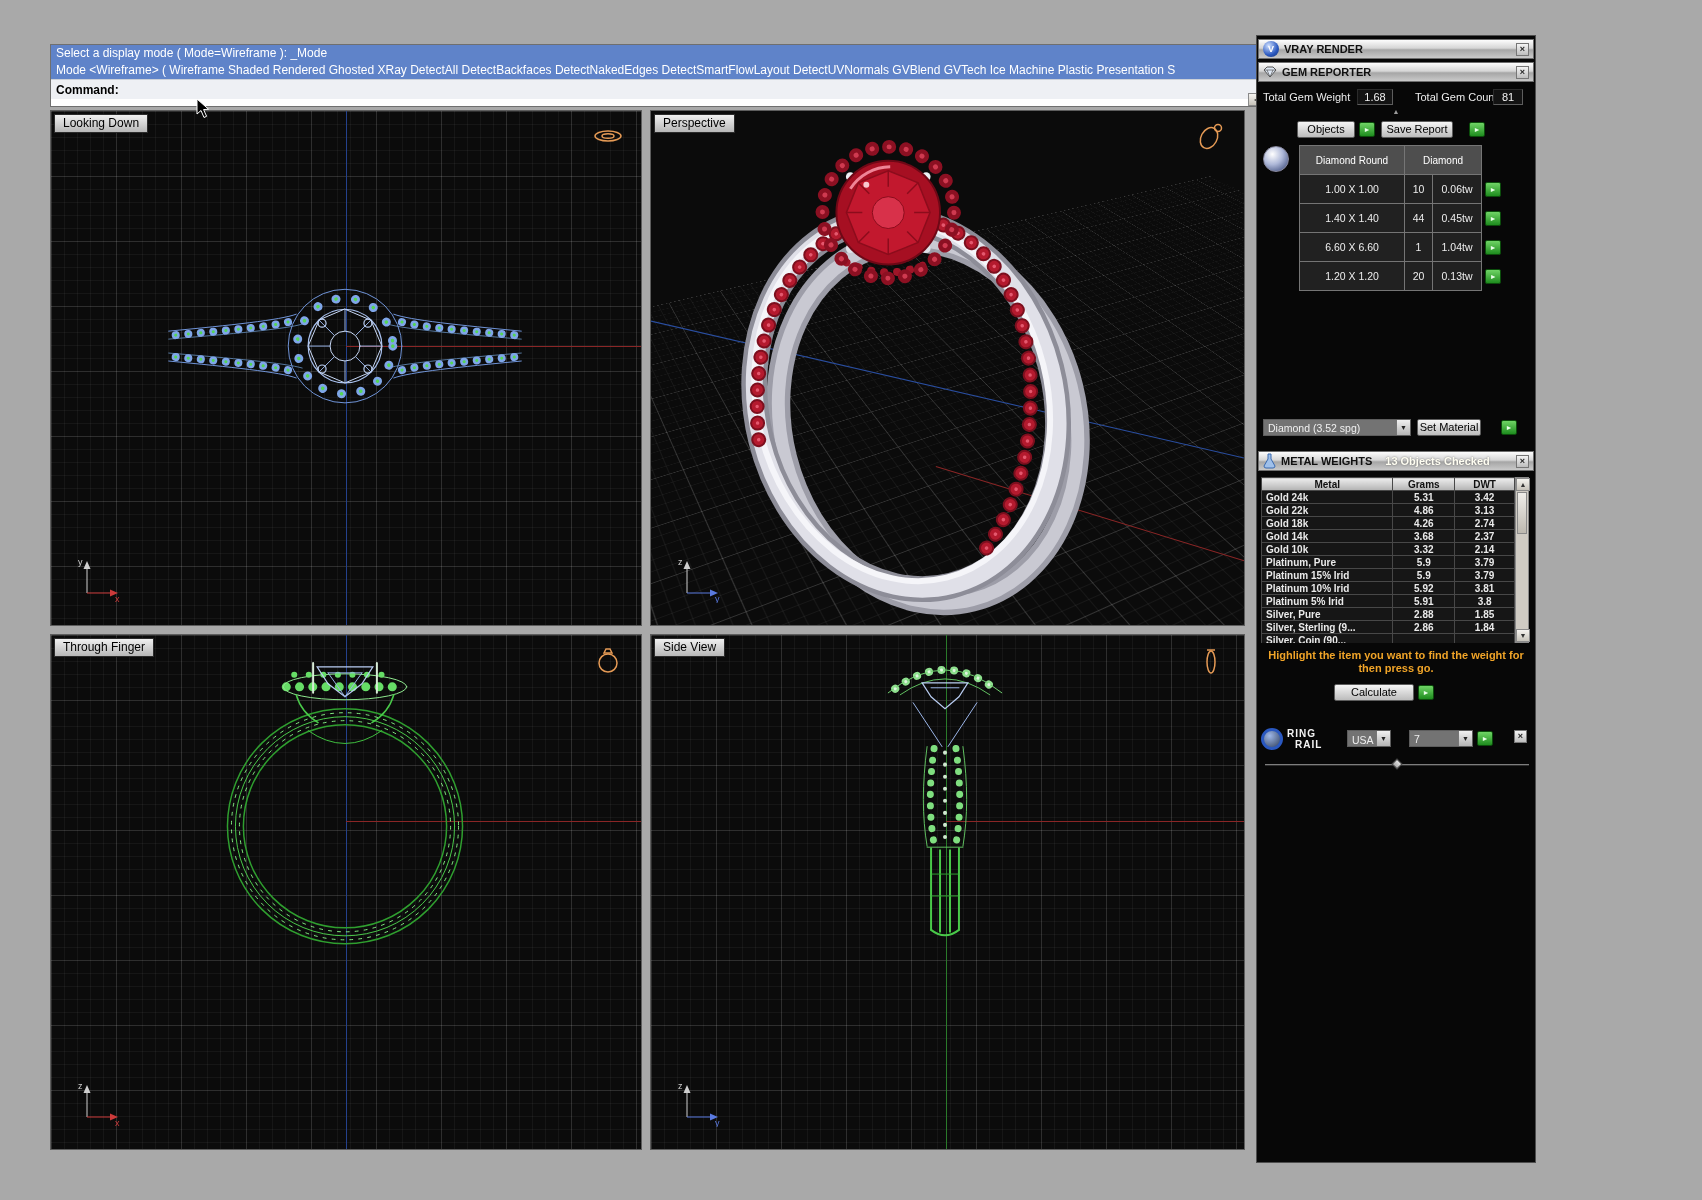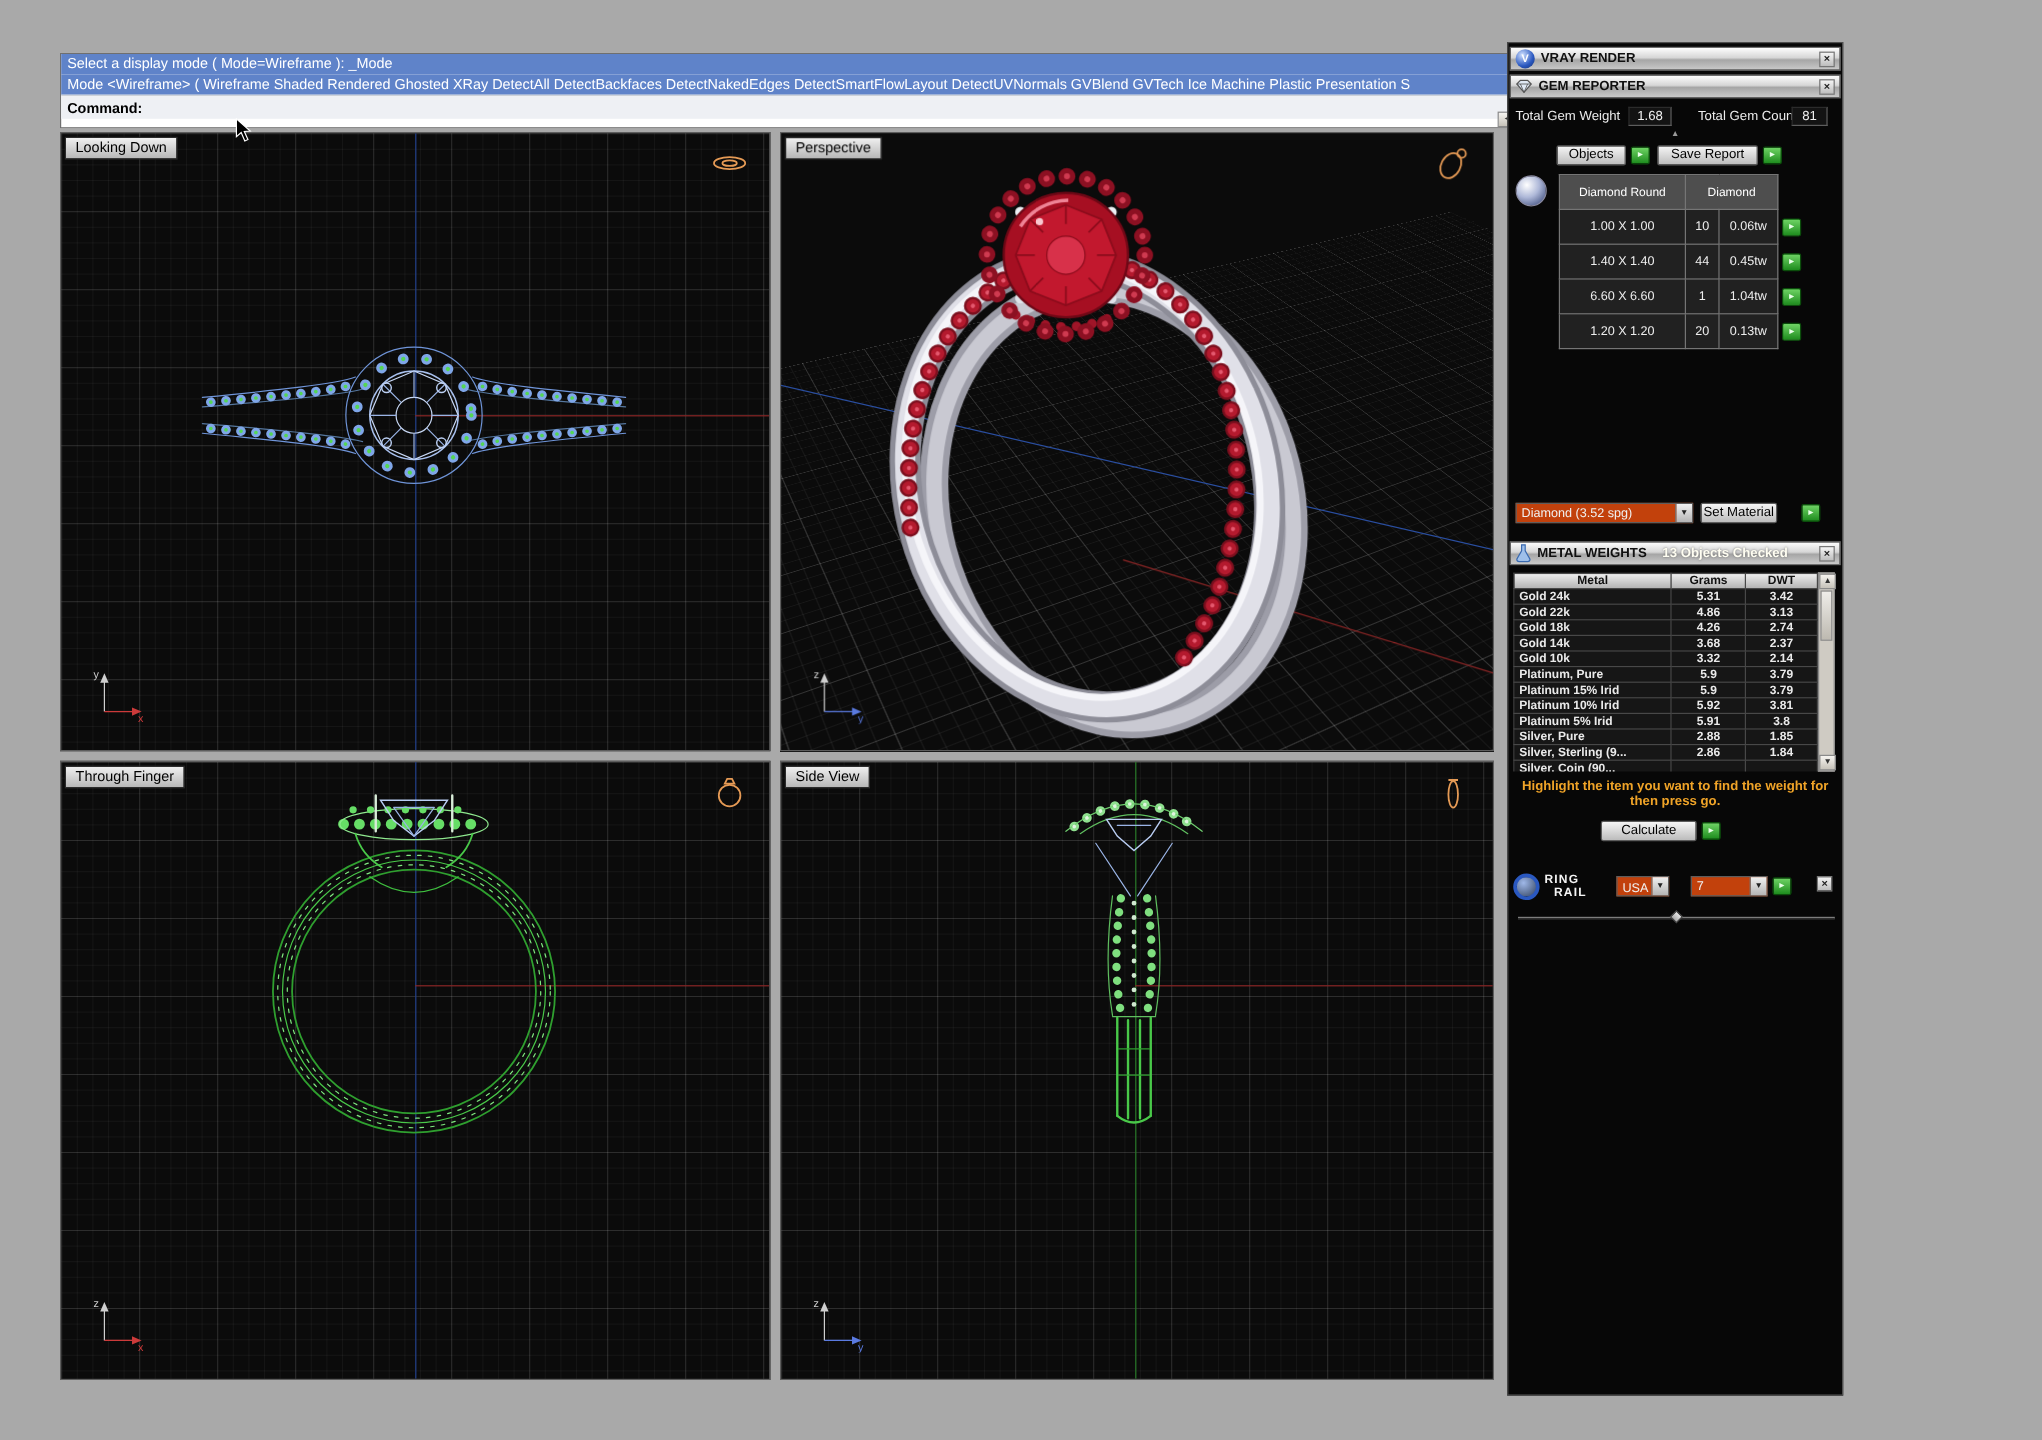--- a/index.html
+++ b/index.html
@@ -55,21 +55,21 @@
   .gobtn { position:absolute; width:16px; height:15px; background:linear-gradient(#6fd465,#1e8c1e); border:1px solid #0b4d0b; border-radius:2px; color:#eaffea; font-size:7px; line-height:13px; text-align:center; }
   .gobtn-inline { position:static; display:inline-block; }
   .collapse-arrow { position:absolute; left:0; width:100%; text-align:center; color:#9a9a9a; font-size:7px; }
 
   table { border-collapse:collapse; }
   .gem-table { position:absolute; }
   .gem-table td { border:1px solid #757575; background:#212121; height:29px; padding:0 2px; text-align:center; font-size:10.5px; color:#ededed; }
   .gem-table td.hd { background:#4e4e4e; color:#fff; font-size:10px; }
   .gem-table td.gocell { border:none; background:transparent; padding:0 0 0 3px; }
 
-  .dark-select { position:absolute; background:#c2410c; border:1px solid #5d5d5d; color:#f0f0f0; font-size:10.5px; height:17px; display:flex; align-items:center; padding-left:4px; }
+  .dark-select { position:absolute; background:#737373; border:1px solid #5d5d5d; color:#f0f0f0; font-size:10.5px; height:17px; display:flex; align-items:center; padding-left:4px; }
   .dd-arrow { margin-left:auto; width:14px; align-self:stretch; background:linear-gradient(#f0f0f0,#b5b5b5); border-left:1px solid #767676; color:#222; font-size:7px; display:flex; align-items:center; justify-content:center; }
 
   .mw-status { font-weight:bold; font-size:11px; color:#fffef2; text-shadow:0 0 2px #6a6a6a; margin-left:8px; }
   .mw-wrap { position:absolute; overflow:hidden;font-weight:bold; }
   .mw-table td { border:1px solid #484848; background:#161616; height:13px; font-size:10px; color:#eaeaea; padding:0 4px; text-align:center; }
   .mw-table td:first-child { text-align:left; }
   .mw-table td.hd { background:linear-gradient(#ededed,#b2b2b2); color:#111; font-size:10px; text-align:center; }
   .vscroll { position:absolute; width:14px; background:#cfcbc3; border:1px solid #8a8a8a; }
   .vthumb { position:absolute; left:1px; width:10px; background:linear-gradient(#efede9,#bdb9b0); border:1px solid #8a8a8a; }
   .vscroll .sb-dn { position:absolute; bottom:0; }
@@ -330,21 +330,21 @@
 
   <div class="sb-label" style="left:6px; top:55px;">Total Gem Weight</div>
   <div class="val-box" style="left:100px; top:53px; width:36px;">1.68</div>
   <div class="sb-label" style="left:158px; top:55px;">Total Gem Count</div>
   <div class="val-box" style="left:236px; top:53px; width:30px;">81</div>
 
   <div class="collapse-arrow" style="top:72px;">▲</div>
 
   <div class="btn" style="left:40px; top:85px; width:58px;">Objects</div>
   <div class="gobtn" style="left:102px; top:86px;">►</div>
-  <div class="btn" style="left:124px; top:85px; width:84px;">Save Report</div>
+  <div class="btn" style="left:124px; top:85px; width:72px;">Save Report</div>
   <div class="gobtn" style="left:212px; top:86px;">►</div>
 
   <div class="icon-ball" style="left:6px; top:110px;"></div>
 
   <table class="gem-table" style="left:42px; top:109px;">
     <colgroup>
         <col style="width:105px">
         <col style="width:28px">
         <col style="width:49px">
         <col style="width:20px">

